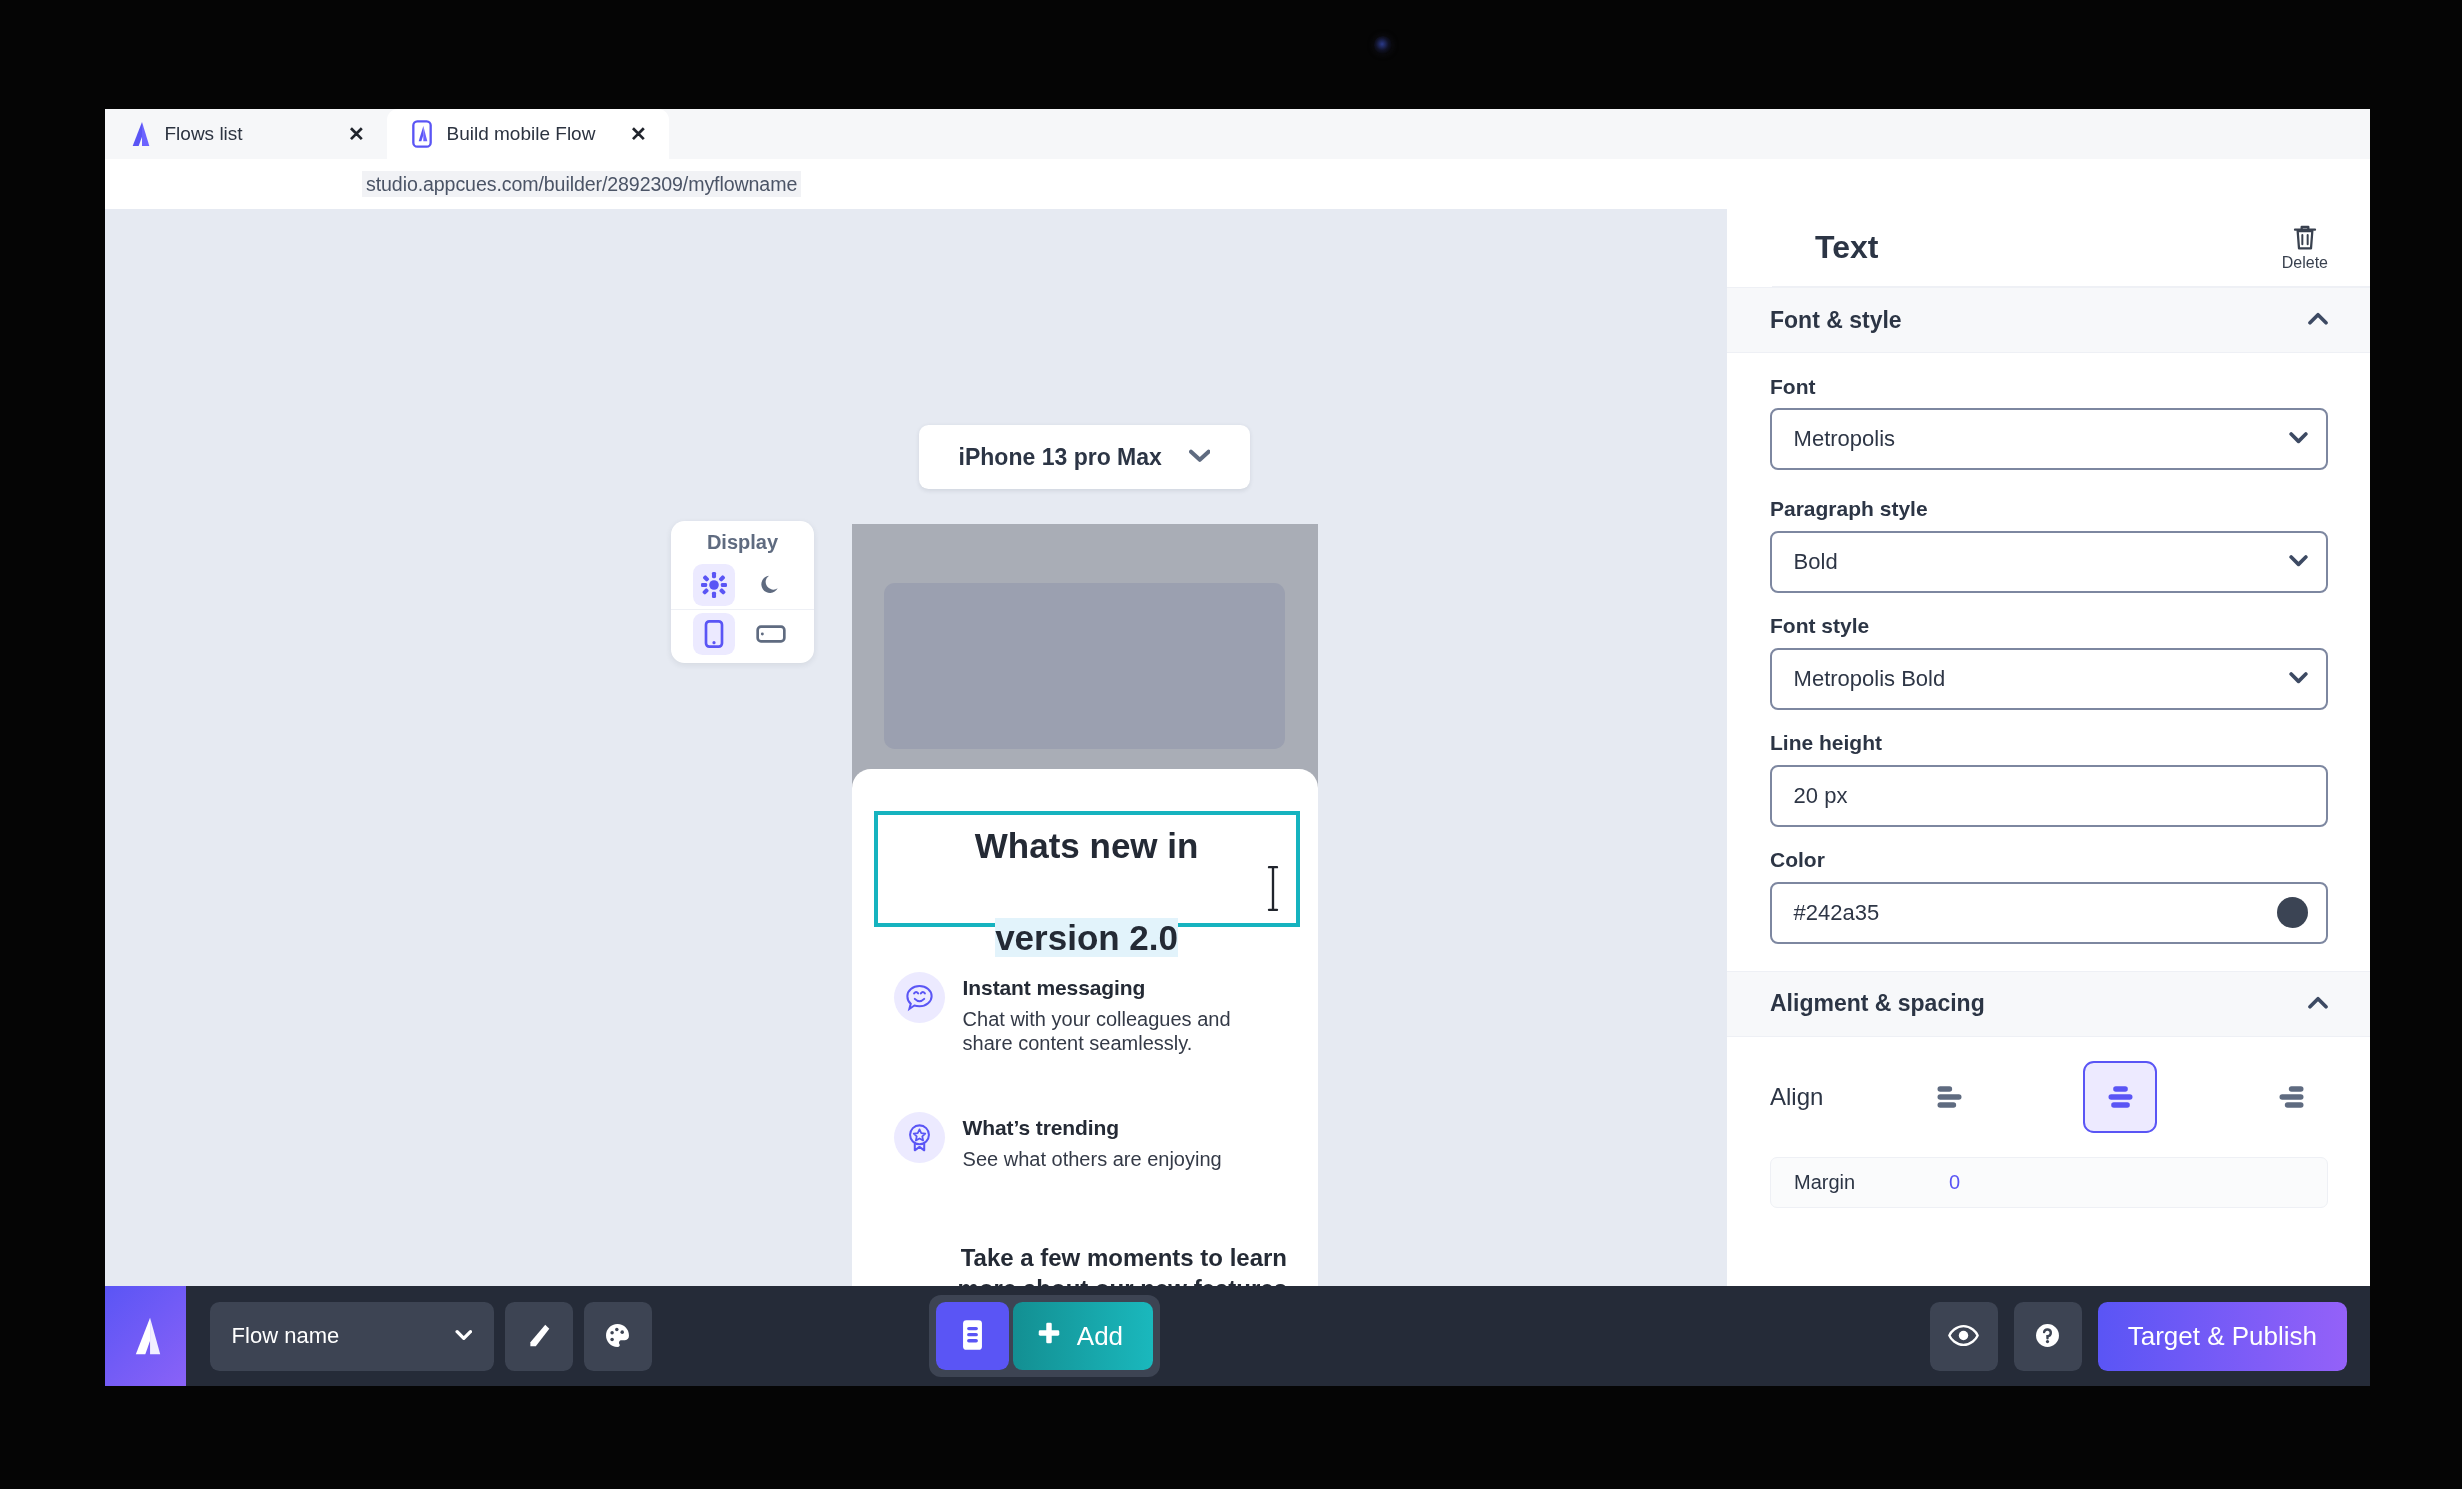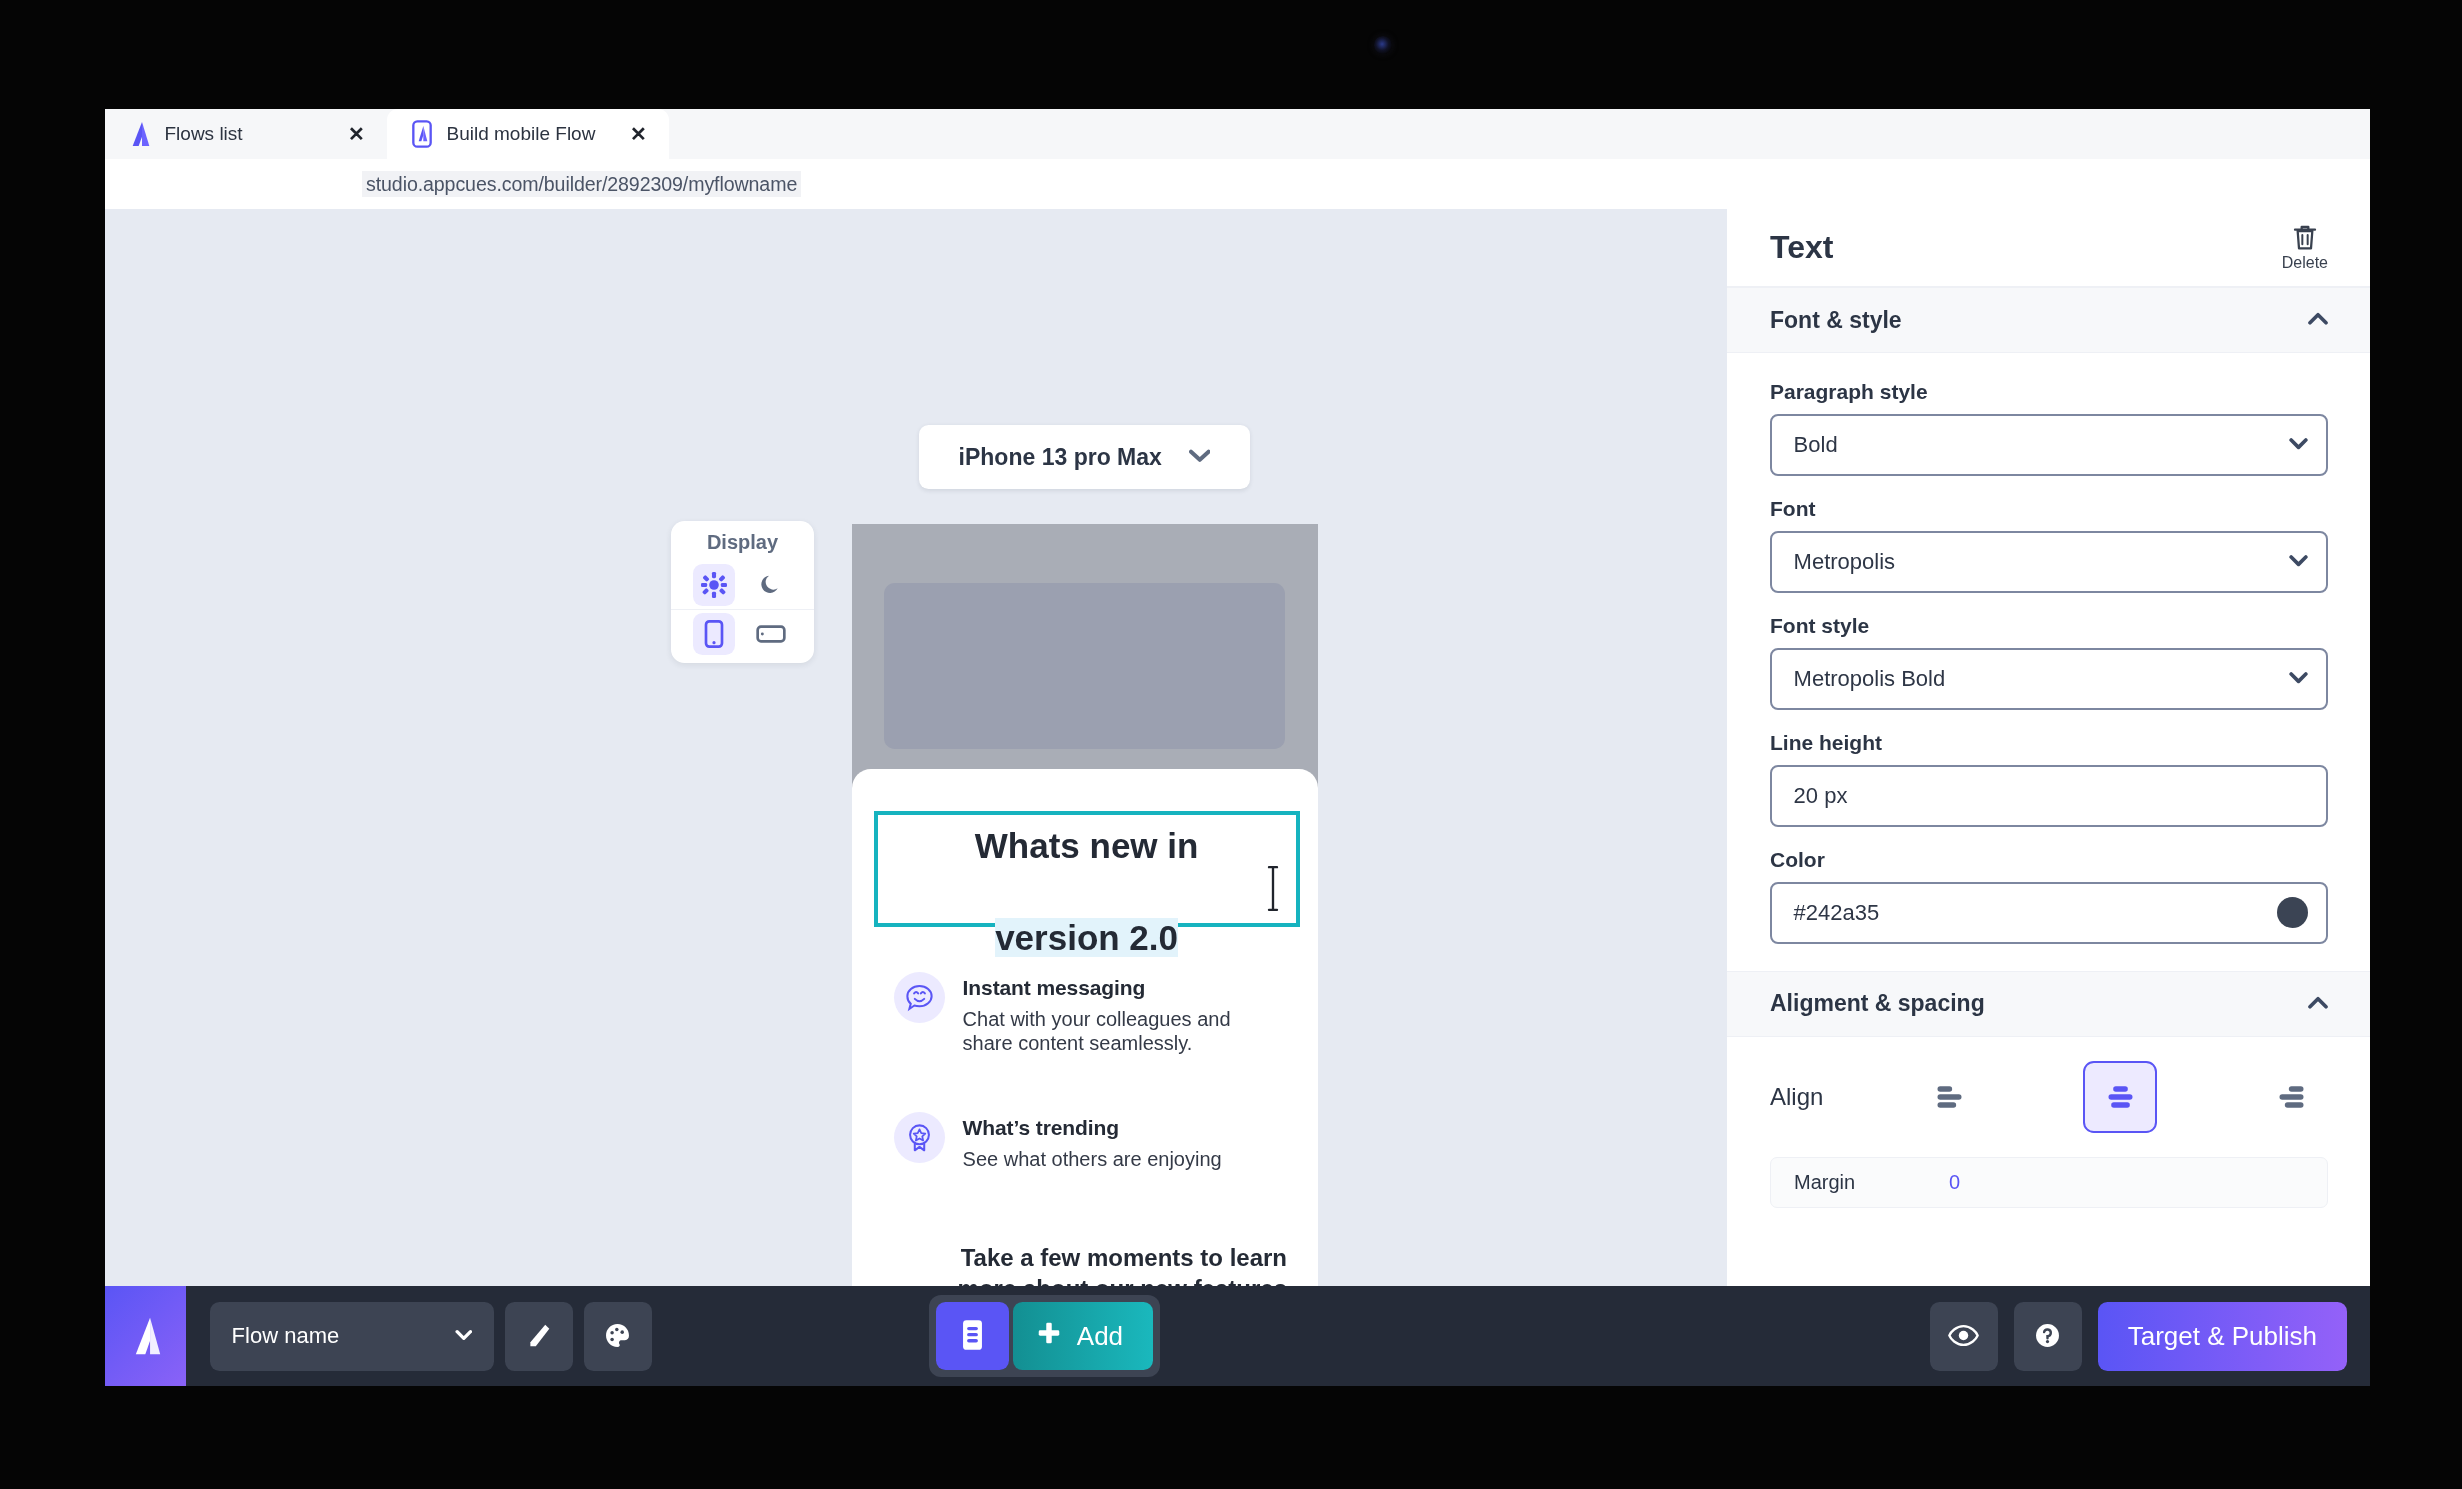--- a/index.html
+++ b/index.html
@@ -211,20 +211,21 @@
     background: #ffffff;
     position: relative;
     overflow: hidden;
   }
   #inspector-header {
     height: 78px;
     display: flex; align-items: center;
     padding: 0 42px 0 43px;
     justify-content: space-between;
     border-bottom: 1.4px solid #eef0f5;
+    margin-left: 45px;
   }
   #inspector-title { font-size: 32px; font-weight: bold; color: #2c3545; }
   #delete-button {
     display: flex; flex-direction: column; align-items: center; gap: 1.4px;
   }
   #delete-label { font-size: 16px; color: #39414f; }
 
   .section-head {
     height: 66px;
     background: #f7f8fa;
@@ -510,36 +511,36 @@
 
         <div class="section-head">
           <span class="section-head-title">Font &amp; style</span>
           <span>
             <svg width="20" height="13.5" viewBox="0 0 30 20">
                 <path d="M3 16 L15 4 L27 16" fill="none" stroke="#3d4a63" stroke-width="5.5" stroke-linecap="round" stroke-linejoin="round"></path>
               </svg>
           </span>
         </div>
 
+        <div class="field" style="margin-top:21.6px">
+          <div class="field-label">Font</div>
+          <div class="control">
+            <span class="control-value">Metropolis</span>
+            <span>
+              <svg width="19" height="12" viewBox="0 0 28 18">
+                  <path d="M3 3 L14 14 L25 3" fill="none" stroke="#3d4a63" stroke-width="5.5" stroke-linecap="round" stroke-linejoin="round"></path>
+                </svg>
+            </span>
+          </div>
+        </div>
+
         <div class="field" style="margin-top:27px">
           <div class="field-label">Paragraph style</div>
           <div class="control">
             <span class="control-value">Bold</span>
-            <span>
-              <svg width="19" height="12" viewBox="0 0 28 18">
-                  <path d="M3 3 L14 14 L25 3" fill="none" stroke="#3d4a63" stroke-width="5.5" stroke-linecap="round" stroke-linejoin="round"></path>
-                </svg>
-            </span>
-          </div>
-        </div>
-
-        <div class="field" style="margin-top:21.6px">
-          <div class="field-label">Font</div>
-          <div class="control">
-            <span class="control-value">Metropolis</span>
             <span>
               <svg width="19" height="12" viewBox="0 0 28 18">
                   <path d="M3 3 L14 14 L25 3" fill="none" stroke="#3d4a63" stroke-width="5.5" stroke-linecap="round" stroke-linejoin="round"></path>
                 </svg>
             </span>
           </div>
         </div>
 
         <div class="field" style="margin-top:21.6px">
           <div class="field-label">Font style</div>

